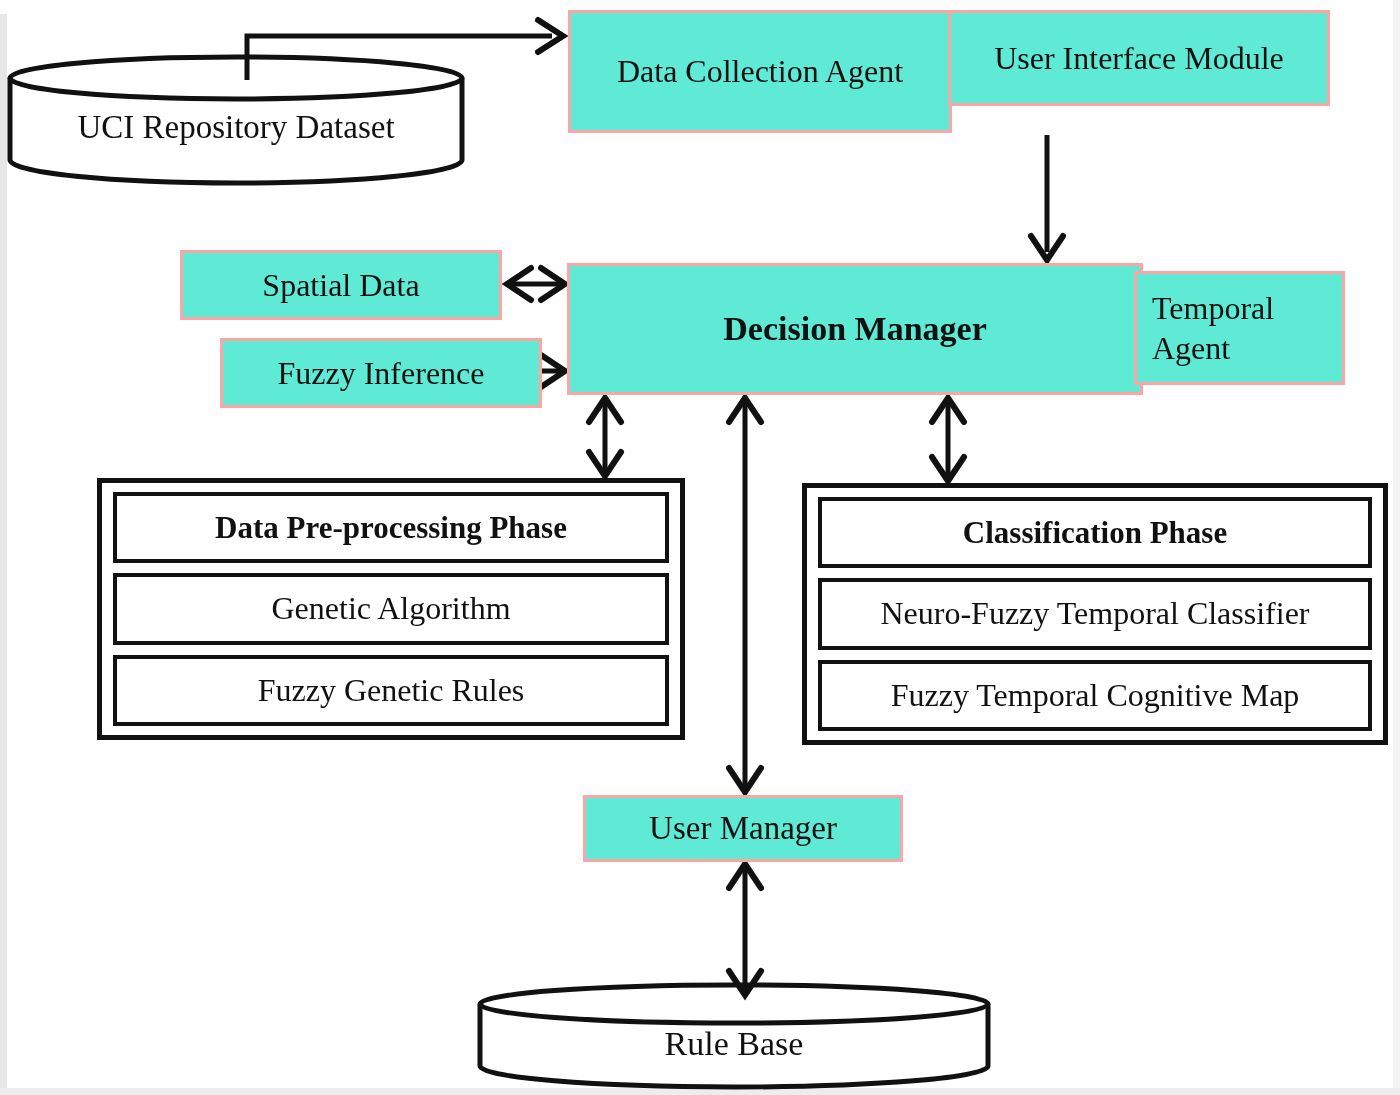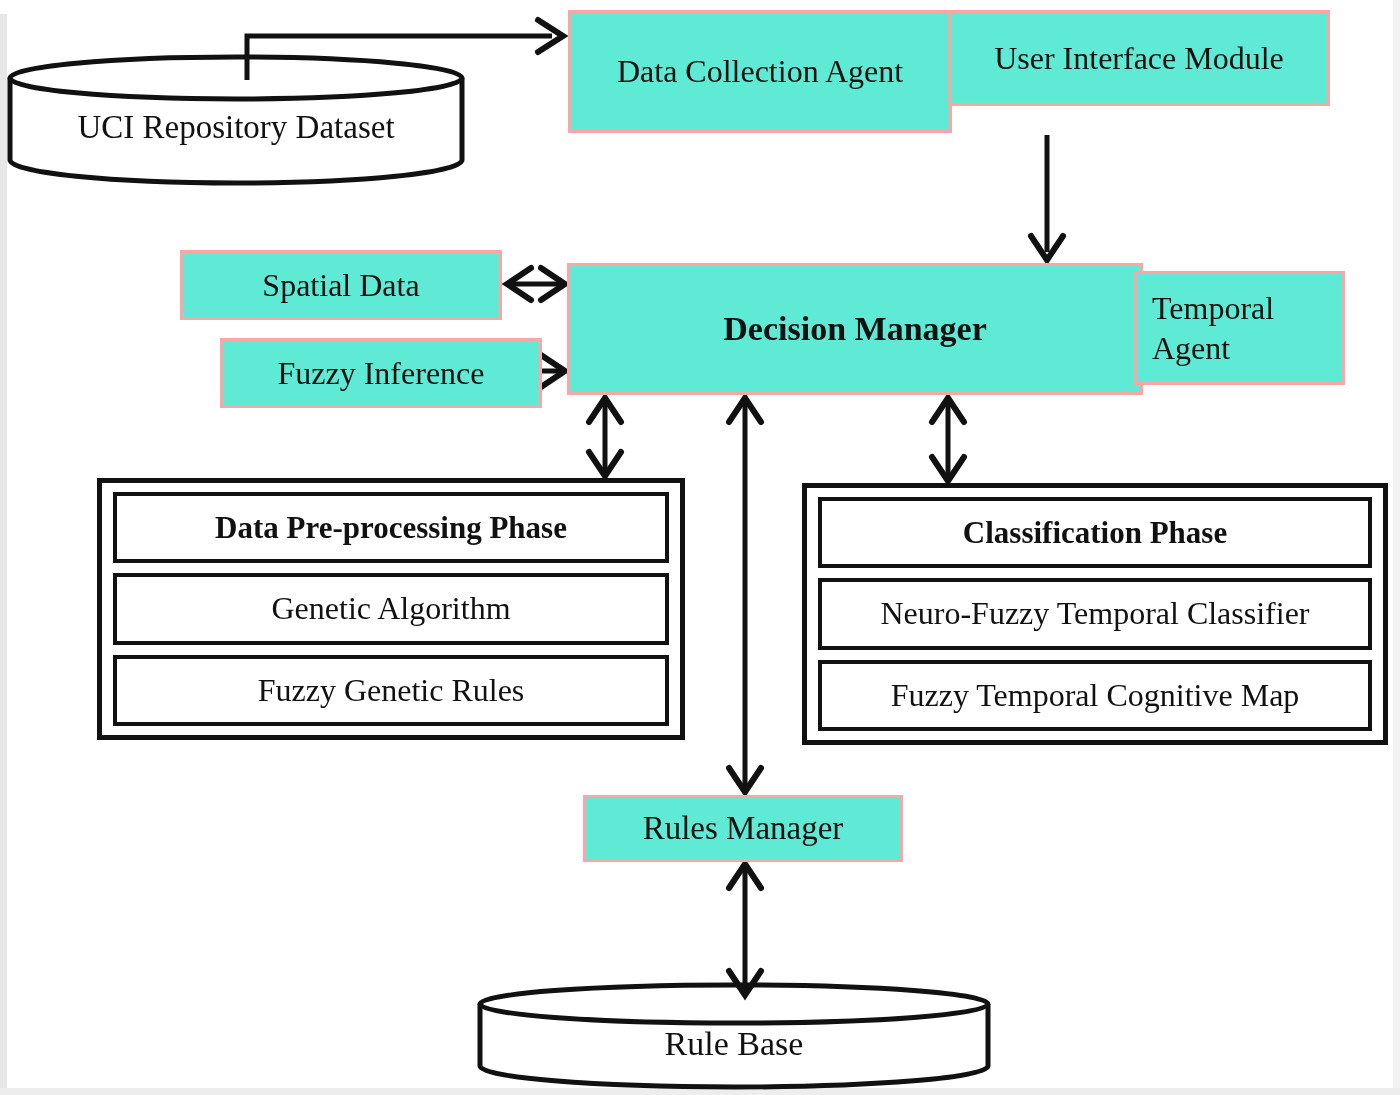--- a/index.html
+++ b/index.html
@@ -202,16 +202,16 @@
     </div>
     <div class="inner">
       <span>Neuro-Fuzzy Temporal Classifier</span>
     </div>
     <div class="inner">
       <span>Fuzzy Temporal Cognitive Map</span>
     </div>
   </div>
 
   <div class="node" style="left:583px; top:795px; width:320px; height:67px; font-size:33px;">
-    <span>Rules Manager</span>
+    <span>User Manager</span>
   </div>
 
 </div>
 
 </body></html>

